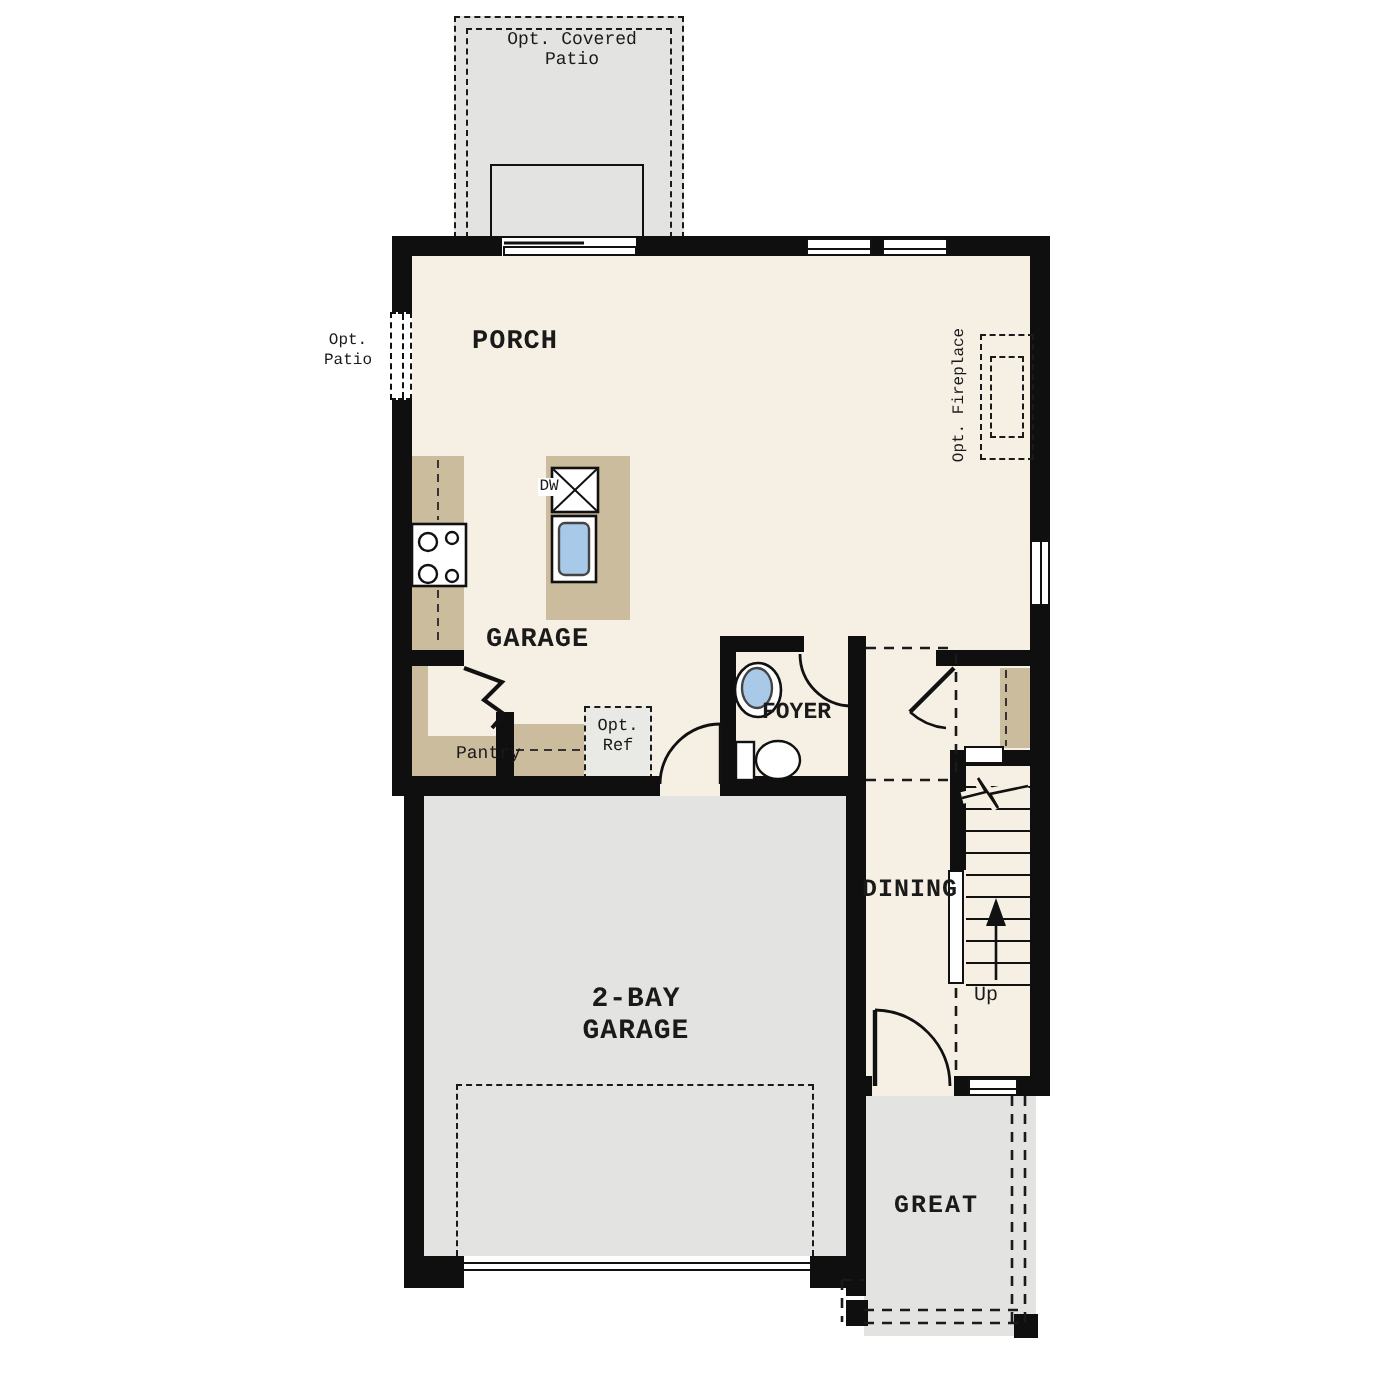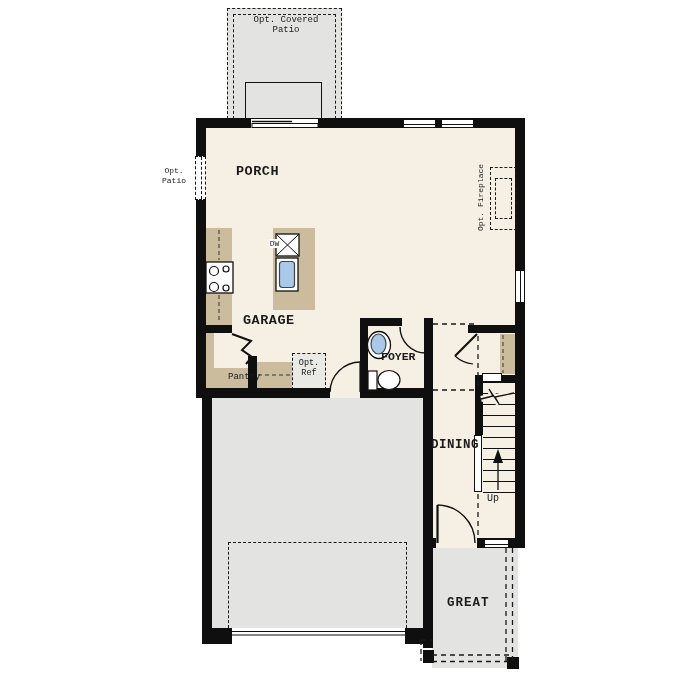--- a/index.html
+++ b/index.html
@@ -198,15 +198,19 @@
   <div class="lbl b" style="left:243px;top:313px;font-size:13.5px;letter-spacing:.5px;">GARAGE</div>
   <div class="lbl" style="left:264px;top:239px;width:21px;text-align:center;font-size:8px;"><span style="background:#fff;padding:0 1px;">DW</span></div>
   <div class="lbl" style="left:228px;top:372px;font-size:9px;">Pantry</div>
   <div class="lbl ctr" style="left:292px;top:358px;width:34px;font-size:8.5px;line-height:10px;">
     <div>Opt.</div>
     <div>Ref</div>
   </div>
   <div class="lbl b" style="left:381px;top:350px;font-size:11.5px;">FOYER</div>
   <div class="lbl b" style="left:431px;top:438px;font-size:12.5px;letter-spacing:.5px;">DINING</div>
   <div class="lbl" style="left:487px;top:493px;font-size:10px;">Up</div>
+  <div class="lbl ctr b" style="left:285px;top:492px;width:66px;font-size:14px;line-height:16px;letter-spacing:.5px;">
+    <div>2-BAY</div>
+    <div>GARAGE</div>
+  </div>
   <div class="lbl b" style="left:447px;top:596px;font-size:12.5px;letter-spacing:1px;">GREAT</div>
 
 </div>
 
 </body></html>

